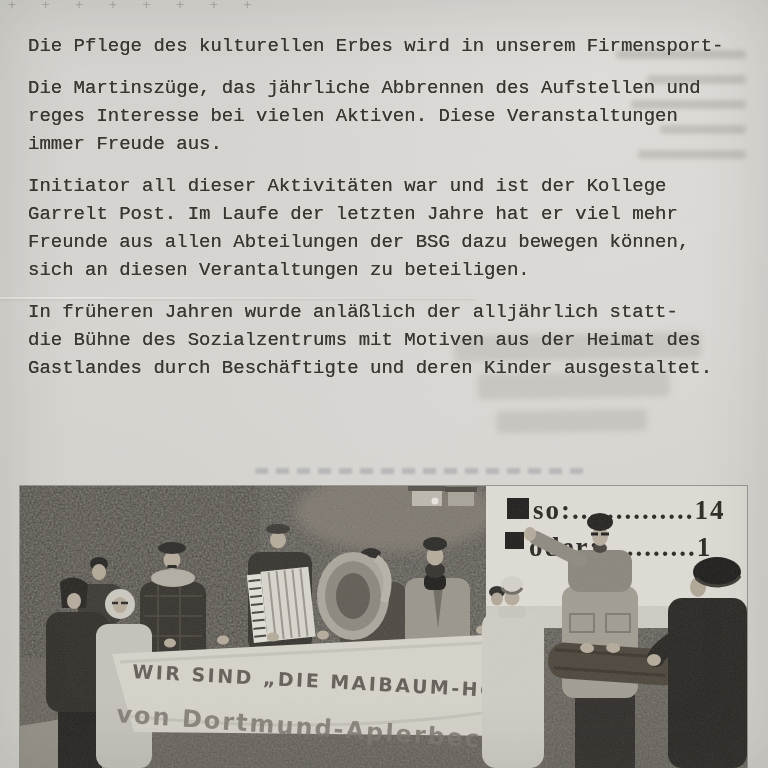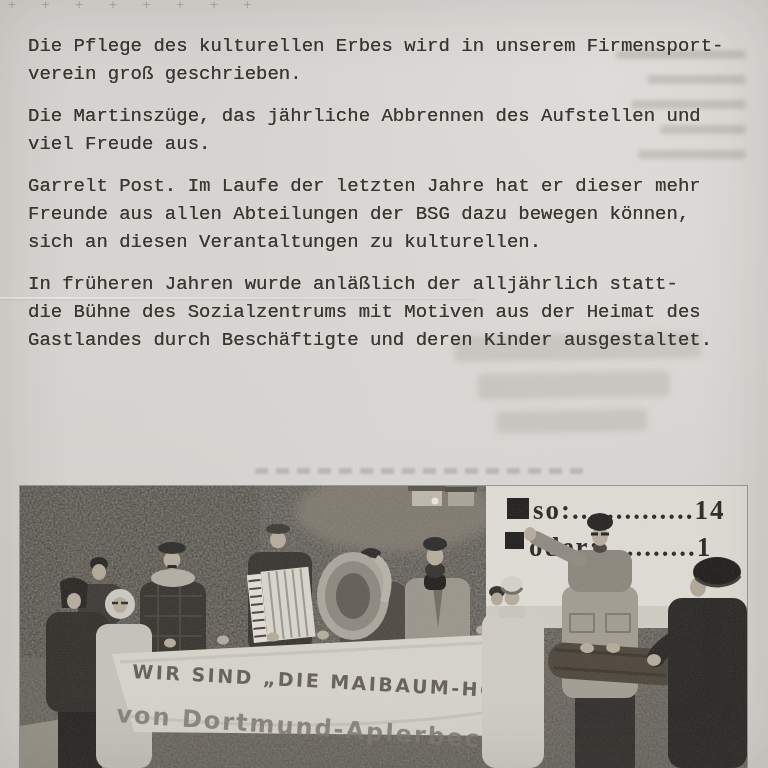--- a/index.html
+++ b/index.html
@@ -71,30 +71,31 @@
       <i></i>
       <i></i>
   </div>
   <div class="ghost ghost-strip"></div>
 
   <div class="crease"></div>
 
   <div class="typewritten">
     <div class="para">
       <div class="line">Die Pflege des kulturellen Erbes wird in unserem Firmensport-</div>
-      <div class="line">verein groß geschrieben.</div>
     </div>
     <div class="para">
       <div class="line">Die Martinszüge, das jährliche Abbrennen des Aufstellen und</div>
-      <div class="line">viel Freude aus.</div>
-    </div>
-    <div class="para">
-      <div class="line">Garrelt Post. Im Laufe der letzten Jahre hat er dieser mehr</div>
+      <div class="line">reges Interesse bei vielen Aktiven. Diese Veranstaltungen</div>
+      <div class="line">immer Freude aus.</div>
+    </div>
+    <div class="para">
+      <div class="line">Initiator all dieser Aktivitäten war und ist der Kollege</div>
+      <div class="line">Garrelt Post. Im Laufe der letzten Jahre hat er viel mehr</div>
       <div class="line">Freunde aus allen Abteilungen der BSG dazu bewegen können,</div>
-      <div class="line">sich an diesen Verantaltungen zu kulturellen.</div>
+      <div class="line">sich an diesen Verantaltungen zu beteiligen.</div>
     </div>
     <div class="para">
       <div class="line">In früheren Jahren wurde anläßlich der alljährlich statt-</div>
       <div class="line">die Bühne des Sozialzentrums mit Motiven aus der Heimat des</div>
       <div class="line">Gastlandes durch Beschäftigte und deren Kinder ausgestaltet.</div>
     </div>
   </div>
 
   <div class="photo">
     <svg width="727" height="282" viewBox="0 0 727 282" xmlns="http://www.w3.org/2000/svg">

